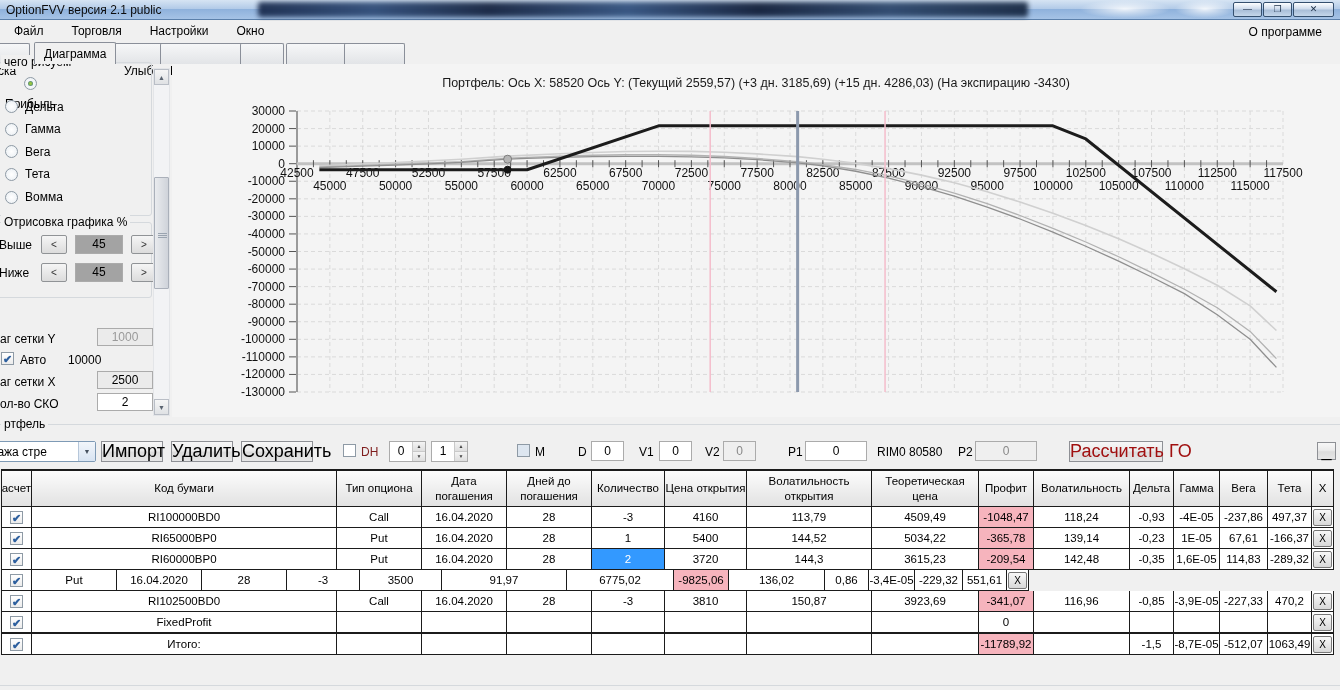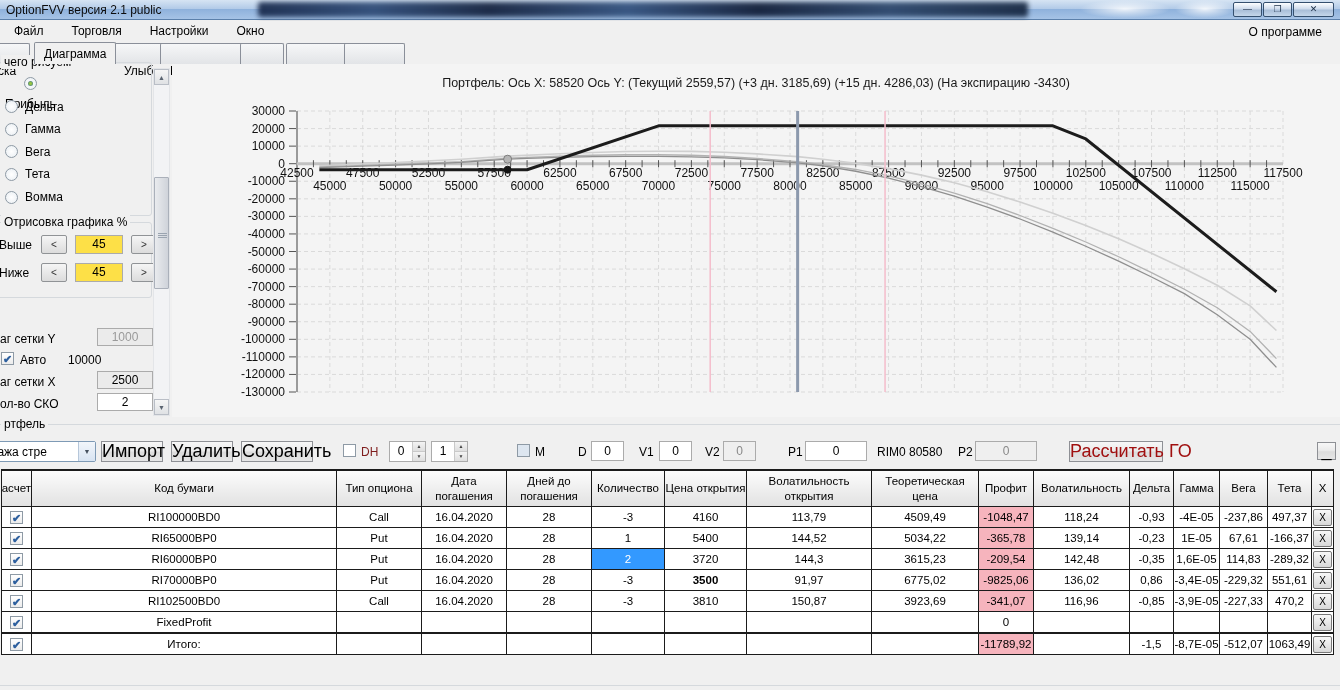--- a/index.html
+++ b/index.html
@@ -38,21 +38,21 @@
   .radio-row{position:absolute;left:12px;display:flex;align-items:center;gap:7px;}
   .radio{width:13px;height:13px;border-radius:50%;border:1px solid #8e9aa5;background:radial-gradient(#fff,#e8edf2);position:relative;}
   .radio .dot{position:absolute;left:3px;top:3px;width:5px;height:5px;border-radius:50%;
     background:radial-gradient(#9ecb3b 20%,#27639d);display:none;}
   .radio.sel .dot{display:block;}
   .radio-label{font-size:12px;}
   .spinrow{position:absolute;left:6px;display:flex;align-items:center;gap:8px;}
   .spinrow .lbl{width:34px;font-size:12px;}
   .small-btn{width:26px;height:19px;border:1px solid #909396;border-radius:2px;
     background:linear-gradient(#f5f5f5,#dcdcdc);text-align:center;line-height:17px;font-size:10px;color:#333;}
-  .val-box{width:48px;height:19px;border:1px solid #ababab;background:#fde047;text-align:center;line-height:17px;font-size:12px;}
+  .val-box{width:48px;height:19px;border:1px solid #ababab;background:#a3a3a3;text-align:center;line-height:17px;font-size:12px;}
   .side-label{position:absolute;left:0;font-size:12px;white-space:nowrap;}
   .side-input{position:absolute;height:18px;border:1px solid #ababab;text-align:center;font-size:12px;
     font-family:"Liberation Sans",sans-serif;padding:0;}
   .checkbox{width:13px;height:13px;border:1px solid #8e9aa5;background:linear-gradient(#fff,#ececec);
     font-size:11px;line-height:12px;text-align:center;color:#2d5f9e;font-weight:bold;}
   .scrollbar{position:absolute;left:153px;top:4px;width:17px;height:348px;background:#f2f3f5;border:1px solid #e3e5e8;}
   .sb-btn{position:absolute;left:0;width:15px;height:16px;background:linear-gradient(#f6f6f6,#dfe1e4);
     border:1px solid #b9bec6;font-size:7px;text-align:center;line-height:15px;color:#5a6470;}
   .sb-thumb{position:absolute;left:0;width:15px;background:linear-gradient(90deg,#e9ebee,#cfd3da);
     border:1px solid #aab0ba;border-radius:1px;}
@@ -524,26 +524,25 @@
           <div class="gcell" style="width: 48px; height: 21px;">114,83</div>
           <div class="gcell" style="width: 44px; height: 21px;">-289,32</div>
           <div class="gcell" style="width: 22px; height: 21px;">
             <div class="xbtn">X</div>
           </div>
         </div>
         <div class="grid-row">
           <div class="gcell" style="width: 30px; height: 21px;">
             <div class="checkbox">✔</div>
           </div>
-          <div class="gcell" style="width: 305px; height: 21px;">RI70000BP0</div>
           <div class="gcell" style="width: 85px; height: 21px;">Put</div>
           <div class="gcell" style="width: 85px; height: 21px;">16.04.2020</div>
           <div class="gcell" style="width: 85px; height: 21px;">28</div>
           <div class="gcell" style="width: 73px; height: 21px;">-3</div>
-          <div class="gcell" style="width: 82px; height: 21px; font-weight: bold;">3500</div>
+          <div class="gcell" style="width: 82px; height: 21px;">3500</div>
           <div class="gcell" style="width: 125px; height: 21px;">91,97</div>
           <div class="gcell" style="width: 107px; height: 21px;">6775,02</div>
           <div class="gcell" style="width: 55px; height: 21px; background: rgb(246, 180, 189);">-9825,06</div>
           <div class="gcell" style="width: 96px; height: 21px;">136,02</div>
           <div class="gcell" style="width: 44px; height: 21px;">0,86</div>
           <div class="gcell" style="width: 46px; height: 21px; text-align: right;">-3,4E-05</div>
           <div class="gcell" style="width: 48px; height: 21px;">-229,32</div>
           <div class="gcell" style="width: 44px; height: 21px;">551,61</div>
           <div class="gcell" style="width: 22px; height: 21px;">
             <div class="xbtn">X</div>

